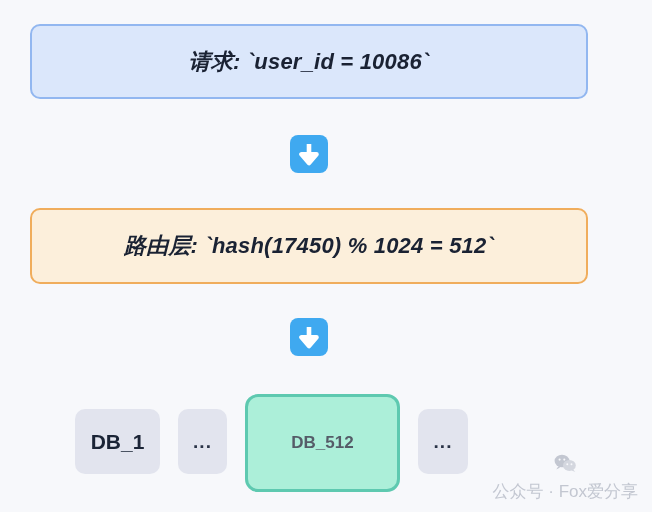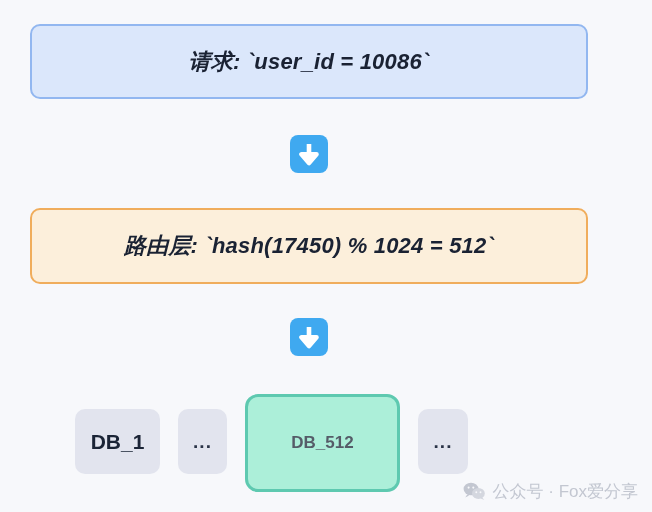--- a/index.html
+++ b/index.html
@@ -118,20 +118,21 @@
     position: absolute;
     right: 14px;
     bottom: 9px;
     display: flex;
     align-items: center;
     gap: 7px;
     color: #c3c7d1;
     font-size: 17px;
     pointer-events: none;
     user-select: none;
+    flex-direction: column;
   }
   .watermark .wm-text { white-space: nowrap; }
   .wechat-icon { display: block; }
 </style>
 </head>
 <body>
 
 <div id="flow">
 
   <div class="stage-box stage-request">

